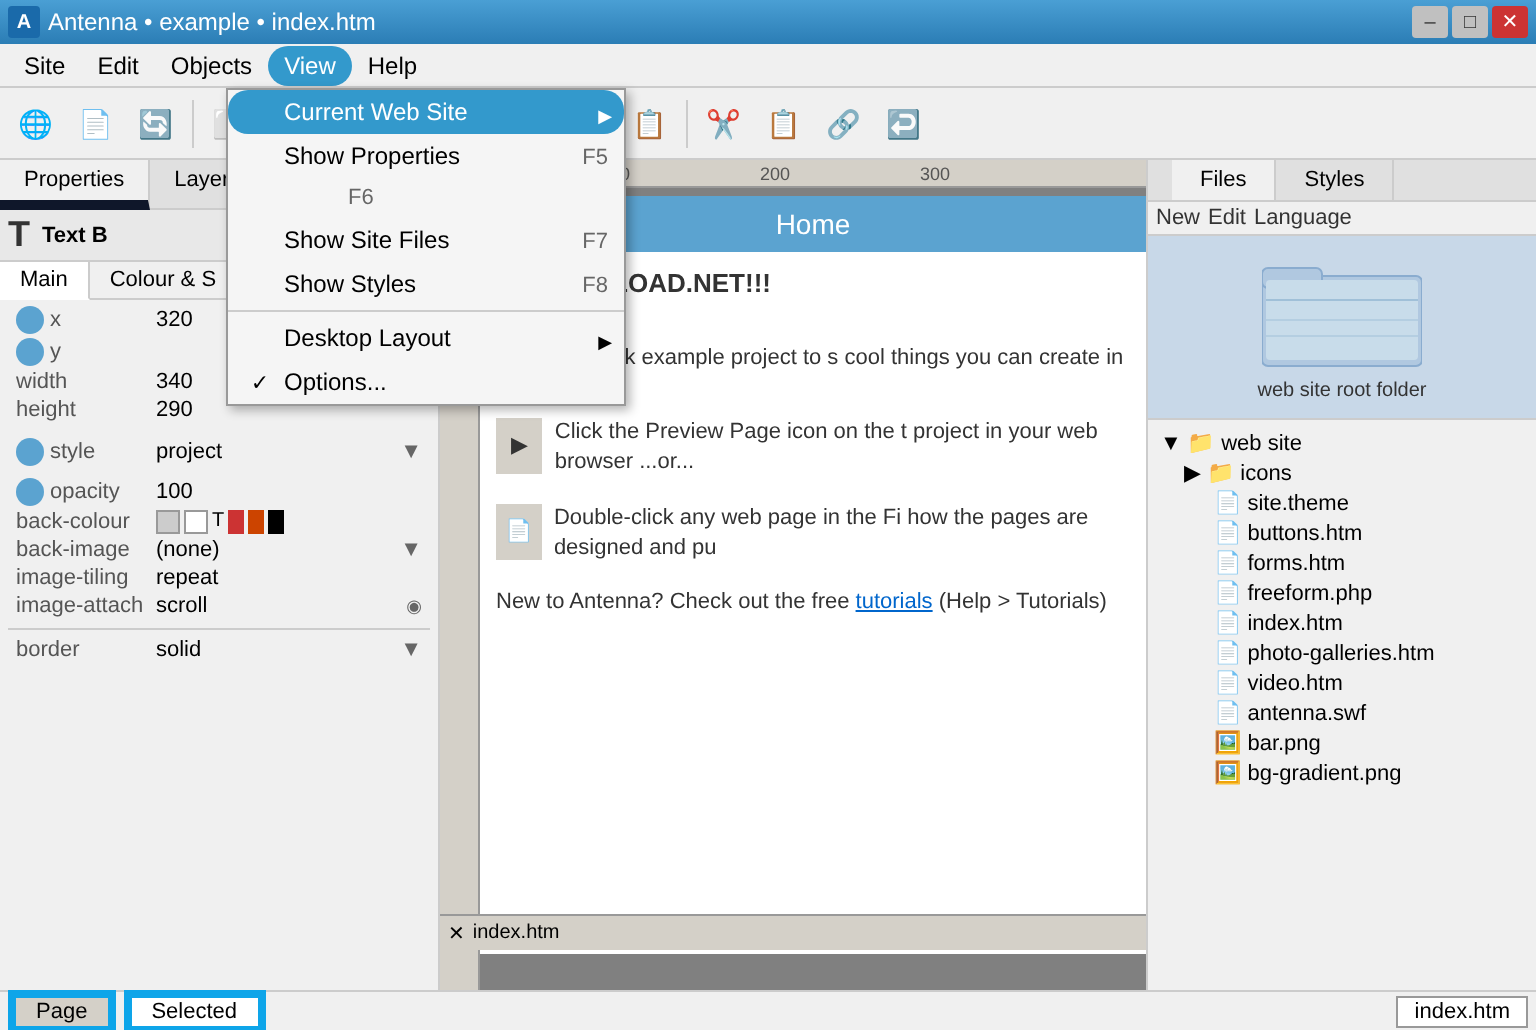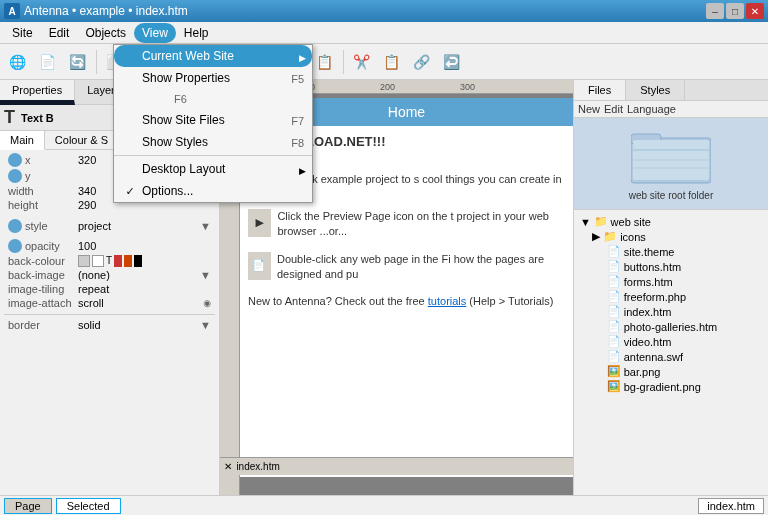--- a/index.html
+++ b/index.html
@@ -203,20 +203,21 @@
       width: 195px;
       background: #f0f0f0;
       border-left: 1px solid #ccc;
       display: flex;
       flex-direction: column;
     }
     .right-panel-tabs {
       display: flex;
       background: #e0e0e0;
       border-bottom: 1px solid #ccc;
+      padding-left: 12px;
     }
     .right-panel-tab {
       padding: 4px 14px;
       cursor: pointer;
       font-size: 11px;
       border-right: 1px solid #ccc;
     }
     .right-panel-tab.active { background: #f0f0f0; }
     .right-panel-actions {
       display: flex;
@@ -252,21 +253,21 @@
       background: #f0f0f0;
       border-top: 1px solid #ccc;
       display: flex;
       align-items: center;
       padding: 0 4px;
       gap: 4px;
     }
     .bottom-tab {
       padding: 1px 10px;
       background: #d4d0c8;
-      border: 1px solid #0ea5e9;
+      border: 4px solid #0ea5e9;
       font-size: 11px;
       cursor: pointer;
     }
     .bottom-tab.active { background: #fff; }
     .page-tab {
       display: flex;
       align-items: center;
       padding: 1px 8px;
       background: #e0e0e0;
       border: 1px solid #999;

